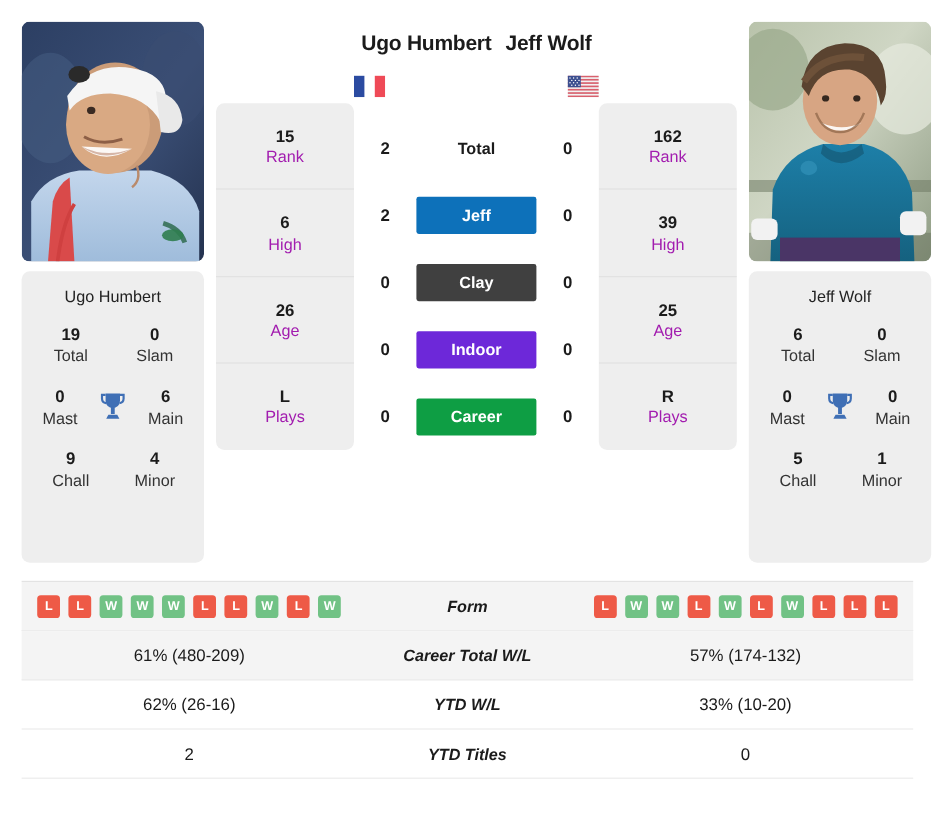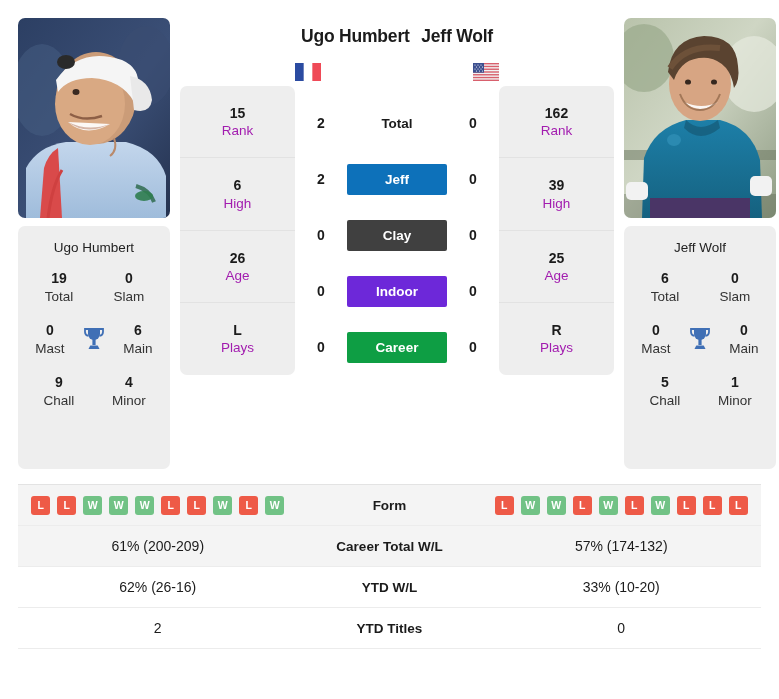--- a/index.html
+++ b/index.html
@@ -155,20 +155,21 @@
     font-size: 14px;
     color: #1b1b1b;
   }
   .tcell-mid {
     width: 184px;
     flex: 0 0 184px;
     text-align: center;
     font-size: 13.5px;
     font-weight: bold;
     color: #1b1b1b;
+    font-style: italic;
   }
   .form-strip { display: flex; gap: 7px; }
   .fbadge {
     width: 19px; height: 19px;
     border-radius: 3px;
     color: #ffffff;
     font-size: 10.5px;
     font-weight: bold;
     display: flex;
     align-items: center;
@@ -495,21 +496,21 @@
             <div class="fbadge l">L</div>
             <div class="fbadge w">W</div>
             <div class="fbadge l">L</div>
             <div class="fbadge l">L</div>
             <div class="fbadge l">L</div>
           </div>
       </div>
     </div>
 
     <div class="trow shade">
-      <div class="tcell-side">61% (200-209)</div>
+      <div class="tcell-side">61% (480-209)</div>
       <div class="tcell-mid">Career Total W/L</div>
       <div class="tcell-side">57% (174-132)</div>
     </div>
 
     <div class="trow">
       <div class="tcell-side">62% (26-16)</div>
       <div class="tcell-mid">YTD W/L</div>
       <div class="tcell-side">33% (10-20)</div>
     </div>
 

